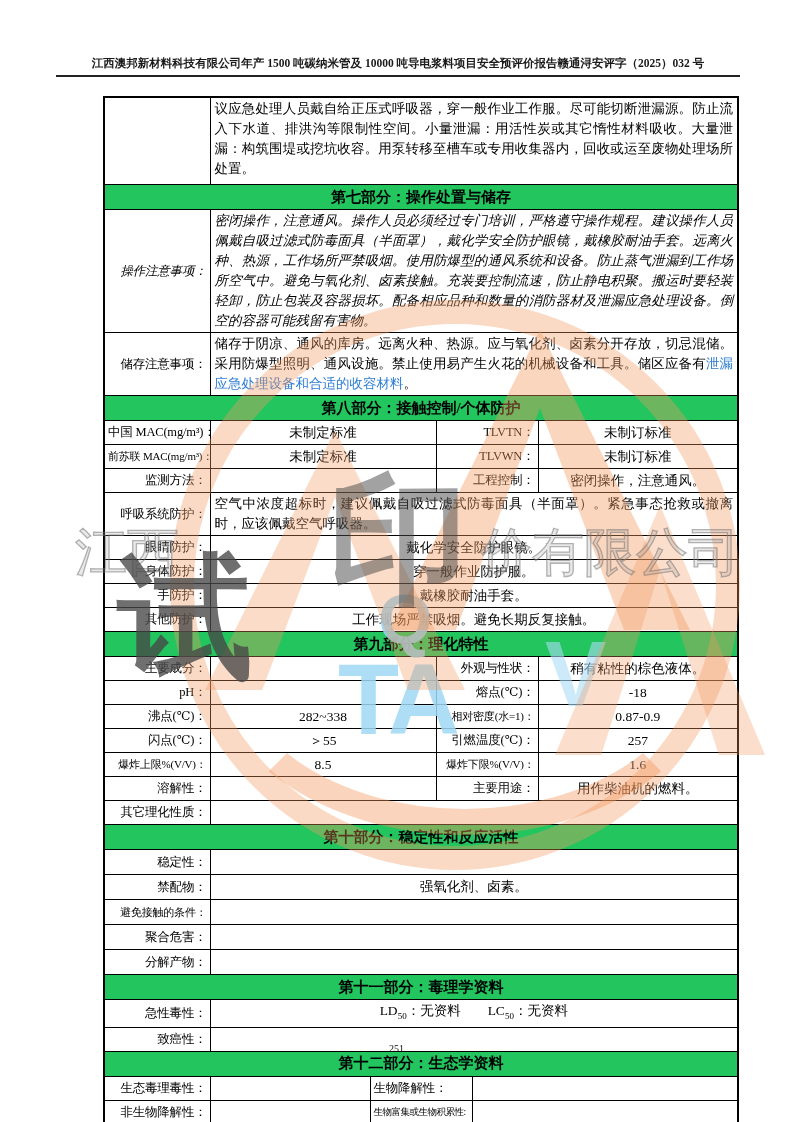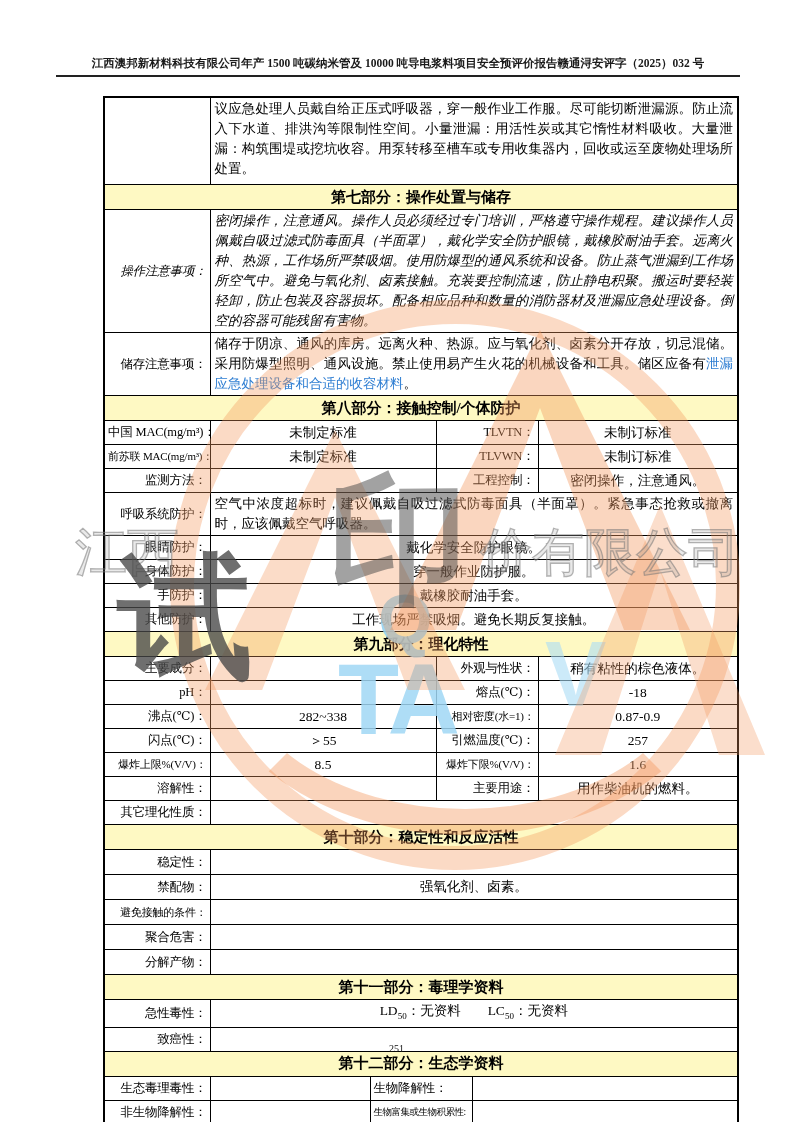--- a/index.html
+++ b/index.html
@@ -21,21 +21,21 @@
     border-collapse:collapse; table-layout:fixed;
     border:2px solid #000;
   }
   td{ border:1px solid #000; padding:0 3px; font-size:13.5px; vertical-align:middle; overflow:hidden;}
   td.val{ text-align:justify; line-height:20px; padding:1px 4px; vertical-align:top;}
   td.valm{ text-align:center; line-height:20px; padding:1px 4px; vertical-align:middle;}
   td.lbl{ text-align:right; white-space:nowrap; font-size:12.5px; letter-spacing:-0.2px;}
   td.lbl.left{ text-align:left;}
   td.xs{ font-size:11px;}
   td.xxs{ font-size:9.5px; letter-spacing:-0.5px;}
-  tr.sec td{ background:#fef9c3; text-align:center; font-weight:bold; font-size:15px; height:22px; padding:1px 16px;}
+  tr.sec td{ background:#22c55e; text-align:center; font-weight:bold; font-size:15px; height:22px; padding:1px 16px;}
   tr.r84 td{ height:84px;}
   tr.r120 td{ height:120px;font-style:italic;}
   tr.r60 td{ height:60px;}
   tr.r40 td{ height:40px;}
   tr.r21 td{ height:21px;}
   tr.r22 td{ height:22px;margin-left:28px;}
   .blue{ color:#2d7dd2;}
   sub{ font-size:9px;}
   
   .page-num{

